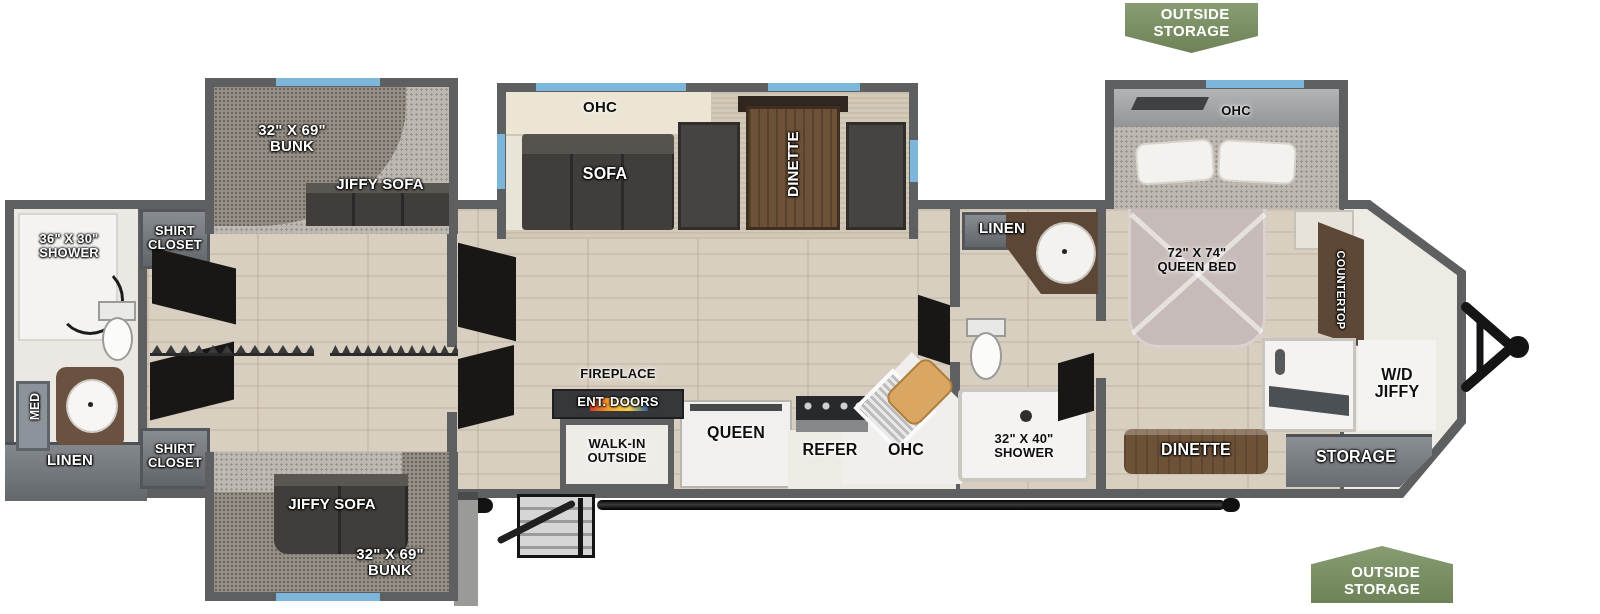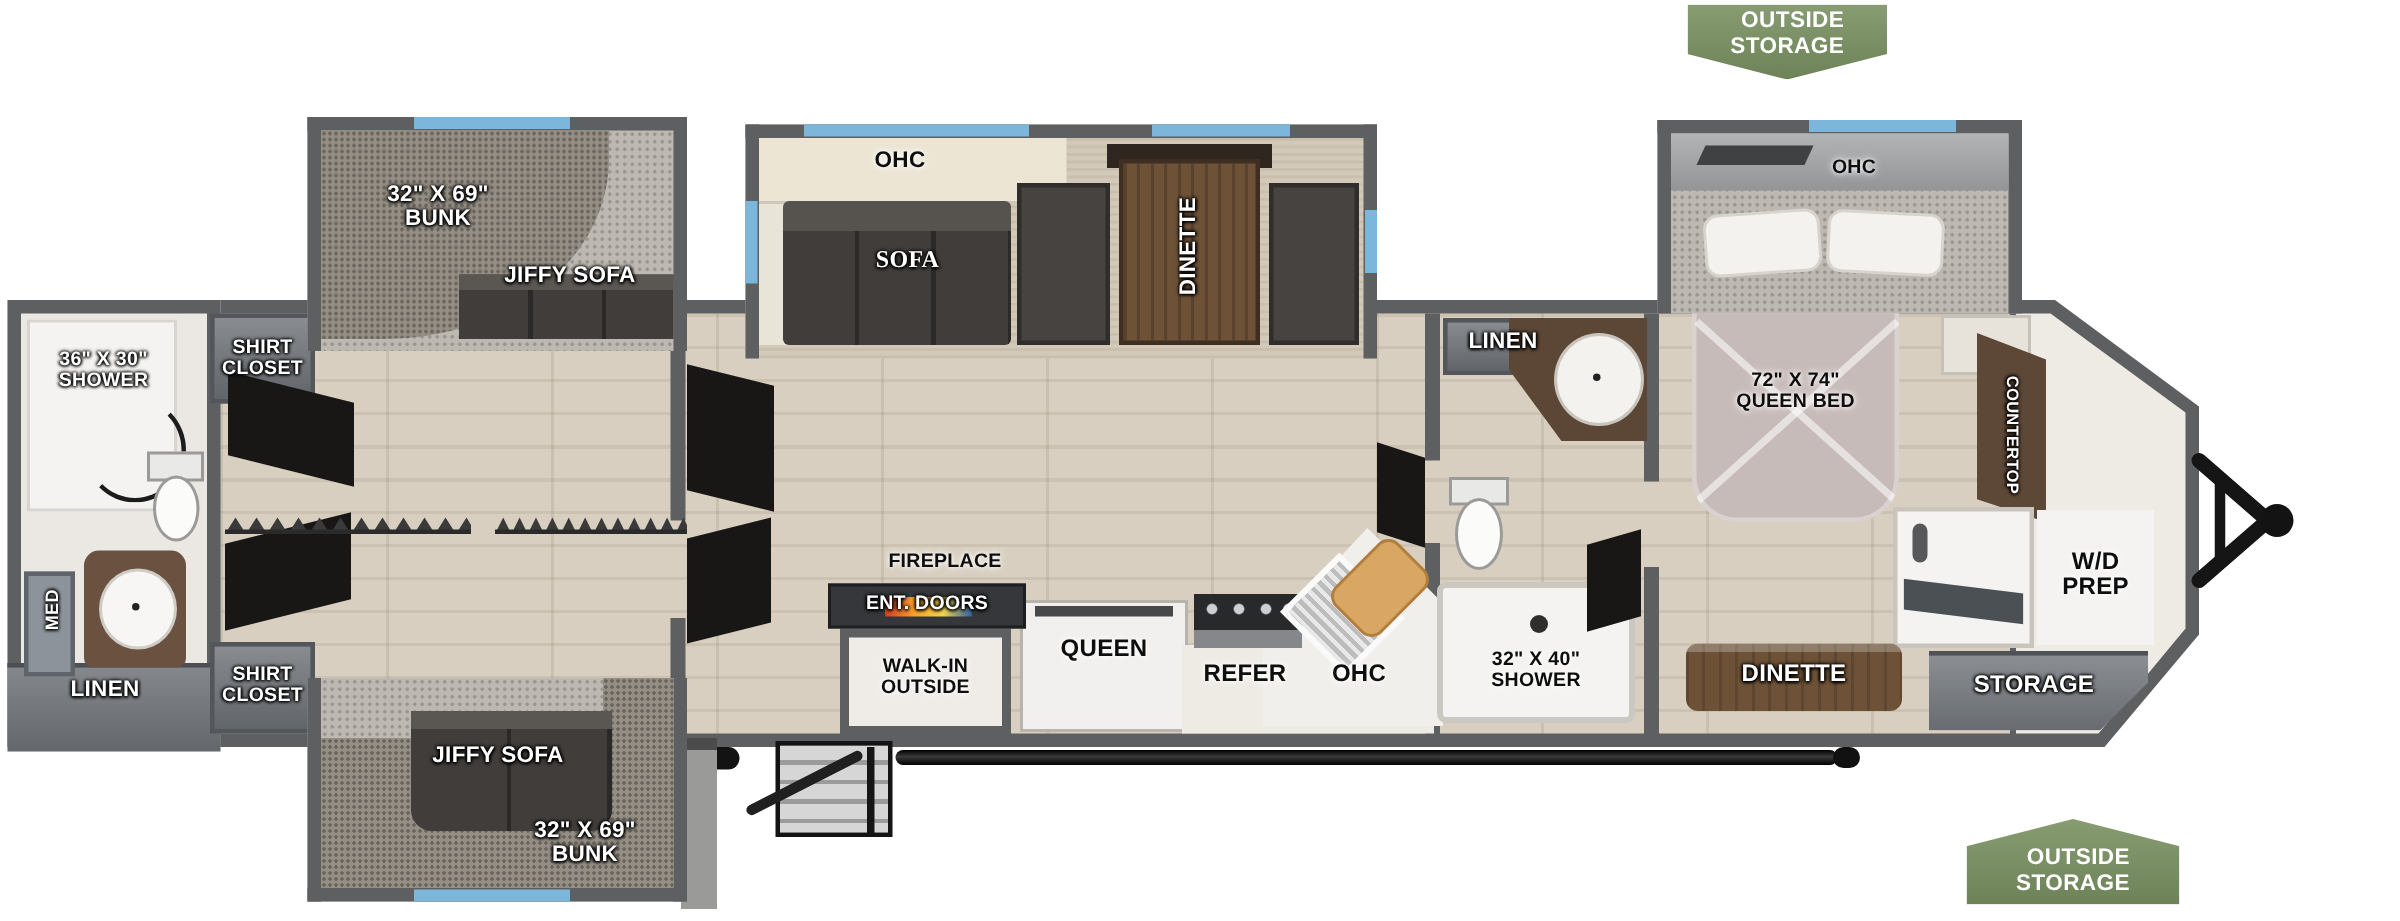--- a/index.html
+++ b/index.html
@@ -130,24 +130,24 @@
     <div class="abs" style="left:16px;top:42px;width:152px;height:96px;background:var(--cushion);border-radius:4px;
                 background-image:linear-gradient(180deg,#56524d 0 20px,transparent 20px),
                 repeating-linear-gradient(90deg,transparent 0 48px,#2c2a28 48px 51px);"></div>
     <div class="abs" style="left:172px;top:30px;width:62px;height:108px;background:#474340;border:3px solid #302e2c;box-sizing:border-box;"></div>
     <div class="abs" style="left:340px;top:30px;width:60px;height:108px;background:#474340;border:3px solid #302e2c;box-sizing:border-box;"></div>
     <div class="abs" style="left:232px;top:4px;width:110px;height:16px;background:#2f2620;"></div>
     <div class="abs" style="left:240px;top:14px;width:94px;height:124px;background-color:var(--wood);border:3px solid #3e2f22;box-sizing:border-box;
                 background-image:repeating-linear-gradient(90deg,rgba(0,0,0,.20) 0 2px,transparent 2px 9px);"></div>
   </div>
   <div class="lbl dk" style="left:540px;top:99px;width:120px;">OHC</div>
-  <div class="lbl lt s16" style="left:545px;top:165px;width:120px;font-family:Liberation Serif, serif;">SOFA</div>
+  <div class="lbl lt s16" style="left:545px;top:165px;width:120px;">SOFA</div>
   <div class="lbl lt rotccw" style="left:723px;top:156px;width:140px;">DINETTE</div>
 
-  <div class="lbl dk s13" style="left:564px;top:367px;width:132px;">FIREPLACE</div>
+  <div class="lbl dk s13" style="left:552px;top:367px;width:132px;">FIREPLACE</div>
   <div class="abs" style="left:552px;top:389px;width:132px;height:30px;background:#36373a;border:2px solid #1e1f21;box-sizing:border-box;z-index:8;">
     <div class="abs" style="left:36px;top:7px;width:58px;height:13px;background:linear-gradient(90deg,#d33b25,#f7a02b,#f3d24a,#2e5fa3);"></div>
   </div>
   <div class="lbl lt s13" style="left:552px;top:395px;width:132px;">ENT. DOORS</div>
   <div class="wallbox" style="left:560px;top:419px;width:114px;height:71px;border-width:6px;background:#efece7;z-index:7;"></div>
   <div class="lbl dk s13" style="left:560px;top:437px;width:114px;">WALK-IN
 OUTSIDE</div>
   <div class="abs" style="left:680px;top:400px;width:112px;height:88px;background:#f1f0ee;border:2px solid #b7b4ae;box-sizing:border-box;z-index:7;">
     <div class="abs" style="left:8px;top:2px;width:92px;height:7px;background:#474849;"></div>
   </div>
@@ -224,21 +224,21 @@
   <div class="abs" style="left:1318px;top:222px;width:46px;height:126px;background:#5d4837;z-index:7;
               clip-path:polygon(0 0,100% 14%,100% 100%,0 88%);"></div>
   <div class="lbl lt s11 rotcw" style="left:1270px;top:284px;width:140px;">COUNTERTOP</div>
   <div class="fixture" style="left:1262px;top:338px;width:94px;height:94px;border:3px solid #c9c5be;z-index:7;">
     <div class="abs" style="left:4px;top:42px;width:80px;height:36px;background:#4b5054;
                 clip-path:polygon(0 8%,100% 35%,100% 92%,0 65%);"></div>
     <div class="abs" style="left:10px;top:8px;width:10px;height:26px;background:#56585a;border-radius:5px;"></div>
   </div>
   <div class="fixture" style="left:1358px;top:340px;width:78px;height:90px;z-index:7;"></div>
   <div class="lbl dk s16" style="left:1358px;top:366px;width:78px;">W/D
-PREP</div>
+JIFFY</div>
   <div class="abs" style="left:1124px;top:429px;width:144px;height:45px;background:var(--wood);border-radius:8px;z-index:7;
               background-image:linear-gradient(180deg,rgba(255,255,255,.25) 0 6px,transparent 6px),
               repeating-linear-gradient(90deg,rgba(0,0,0,.15) 0 2px,transparent 2px 11px);"></div>
   <div class="lbl lt s16" style="left:1124px;top:441px;width:144px;">DINETTE</div>
   <div class="abs" style="left:1286px;top:434px;width:146px;height:50px;background:#767b81;border-top:3px solid #4e5256;z-index:7;
               background-image:linear-gradient(180deg,rgba(255,255,255,.15),rgba(0,0,0,.12));
               clip-path:polygon(0 0,100% 0,100% 40%,78% 100%,0 100%);"></div>
   <div class="lbl lt s16" style="left:1286px;top:448px;width:140px;">STORAGE</div>
 
   <div class="badge" style="left:1125px;top:3px;width:133px;height:50px;padding-bottom:10px;box-sizing:border-box;

